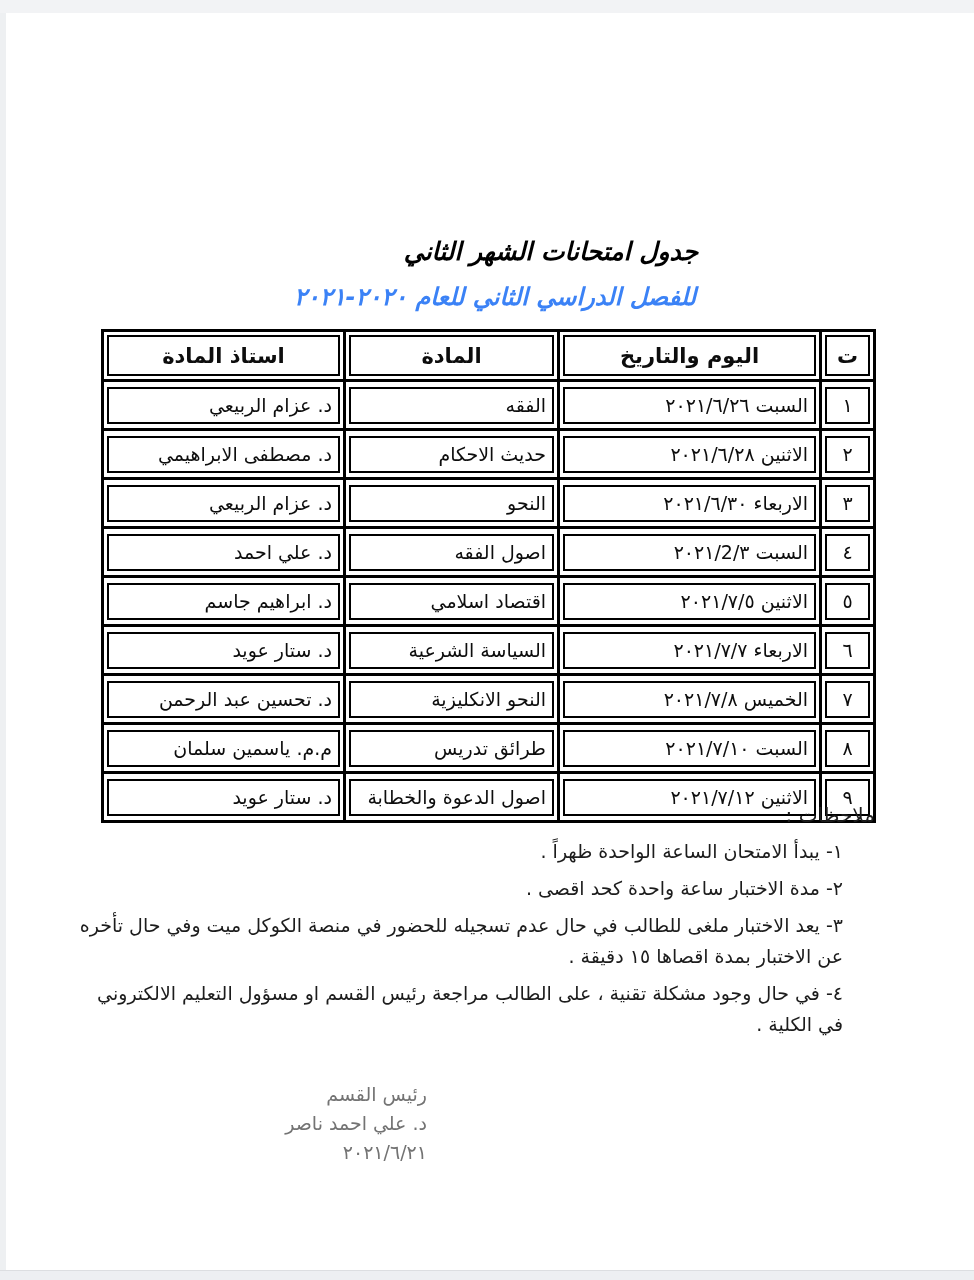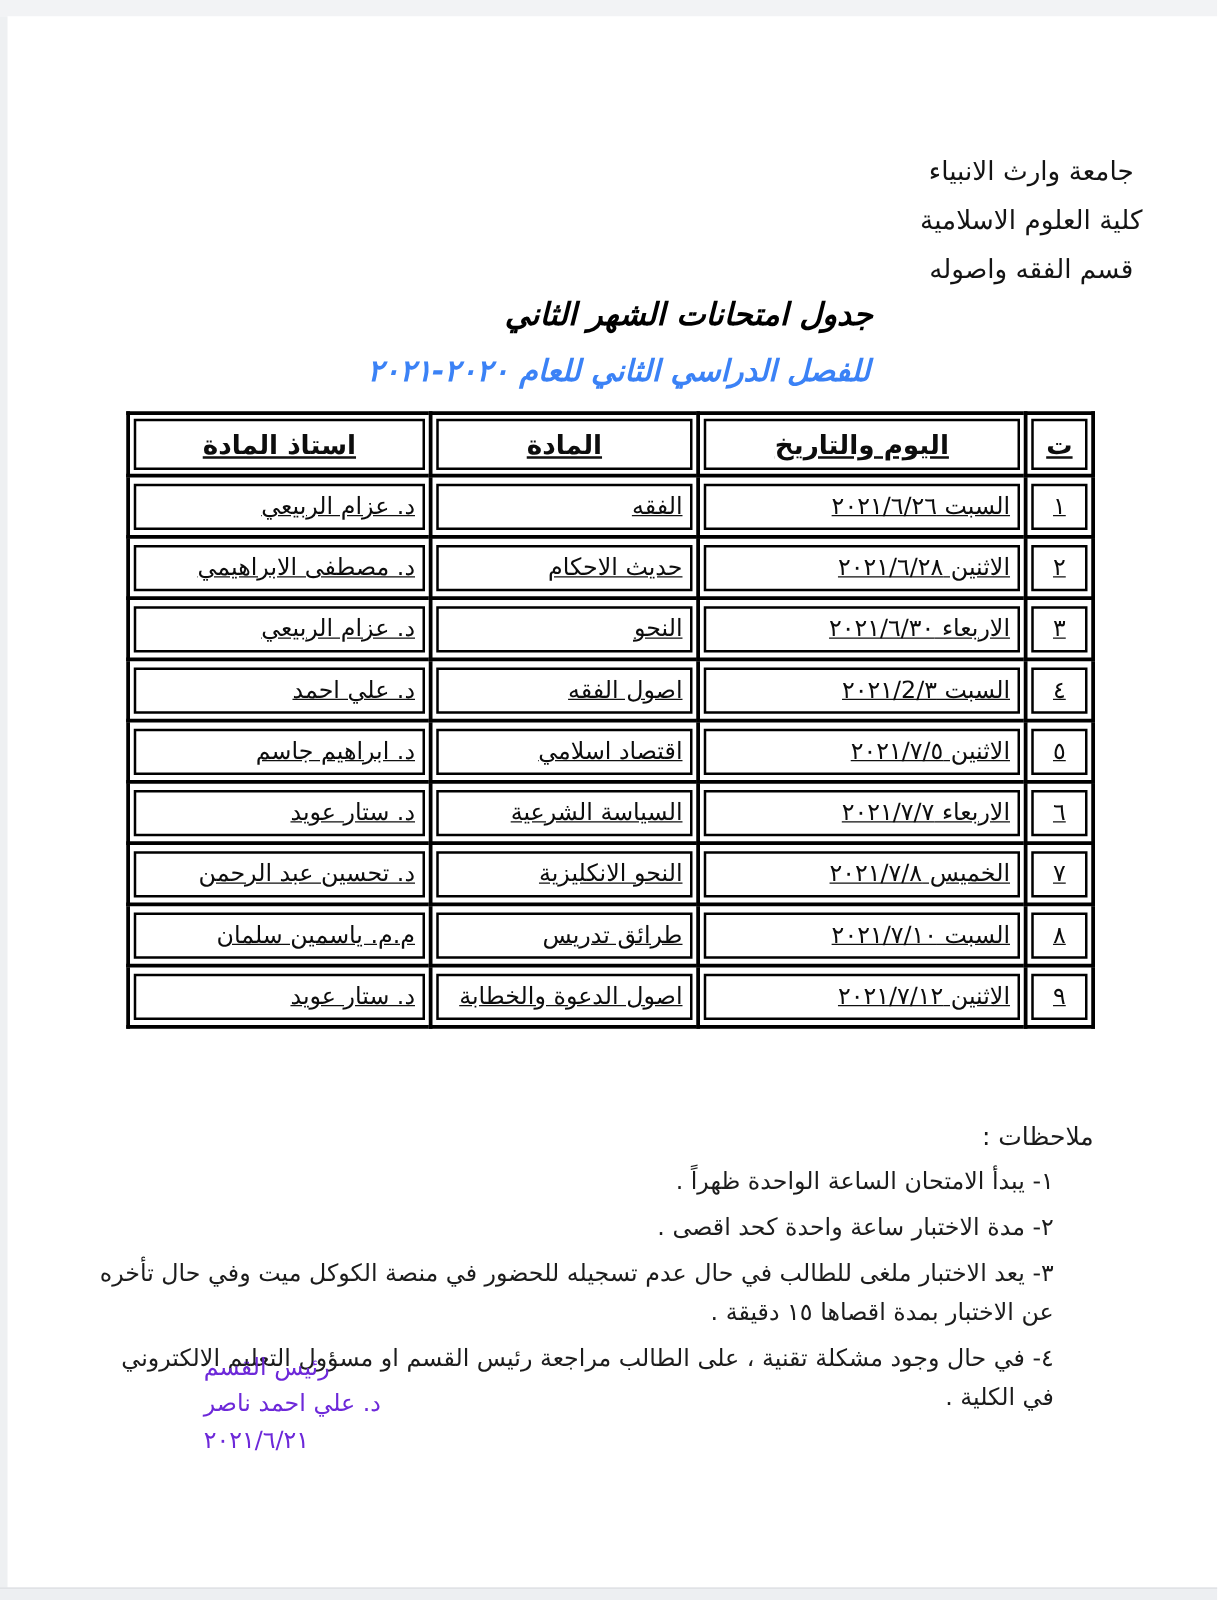--- a/index.html
+++ b/index.html
@@ -36,58 +36,53 @@
 
   
   .exam-table {
     position:absolute; top:329px; right:98px;
     border-collapse:collapse; table-layout:fixed; direction:rtl;
   }
   .exam-table col.c-no    { width:54px; }
   .exam-table col.c-day   { width:262px; }
   .exam-table col.c-subj  { width:214px; }
   .exam-table col.c-teach { width:242px; }
-  .exam-table td, .exam-table th { border:3px solid #000; padding:0; vertical-align:middle;text-decoration:underline; }
+  .exam-table td, .exam-table th { border:3px solid #000; padding:0; vertical-align:middle; }
   .box {
     border:2px solid #000; margin:3px; min-height:33px;
     display:flex; align-items:center; justify-content:flex-start;
     padding:0 6px; font-size:19px; color:#0d0d0d; overflow:hidden; white-space:nowrap;
   }
   .head { justify-content:center; font-weight:bold; font-size:21px; min-height:37px; }
   .center { justify-content:center; }
 
   
   .notes {
-    position:absolute; top:894px; right:99px; width:800px;
+    position:absolute; top:800px; right:99px; width:800px;
     text-align:right; color:#1c1c1c;
   }
   .notes-heading { font-size:20px; line-height:30px; margin-bottom:6px; }
   .note-item { font-size:19px; line-height:31px; padding-left:4px; margin:3px 32px 6px 0; }
 
   
   .signature {
     position:absolute; top:1080px; left:163px; width:264px;
-    text-align:left; font-size:19px; line-height:29px; color:#6d28d9;
+    text-align:right; font-size:19px; line-height:29px; color:#737373;
     direction:rtl;
   }
 </style>
 </head>
 <body>
 
 <div class="page">
 
   <div class="edge-top"></div>
   <div class="edge-left"></div>
   <div class="edge-bottom"></div>
 
-  <div class="org">
-    <div>جامعة وارث الانبياء</div>
-    <div>كلية العلوم الاسلامية</div>
-    <div>قسم الفقه واصوله</div>
-  </div>
 
   <div class="title1">جدول امتحانات الشهر الثاني</div>
   <div class="title2">للفصل الدراسي الثاني للعام ٢٠٢٠-٢٠٢١</div>
 
   <table class="exam-table">
     <colgroup>
       <col class="c-no">
         <col class="c-day">
         <col class="c-subj">
         <col class="c-teach">

